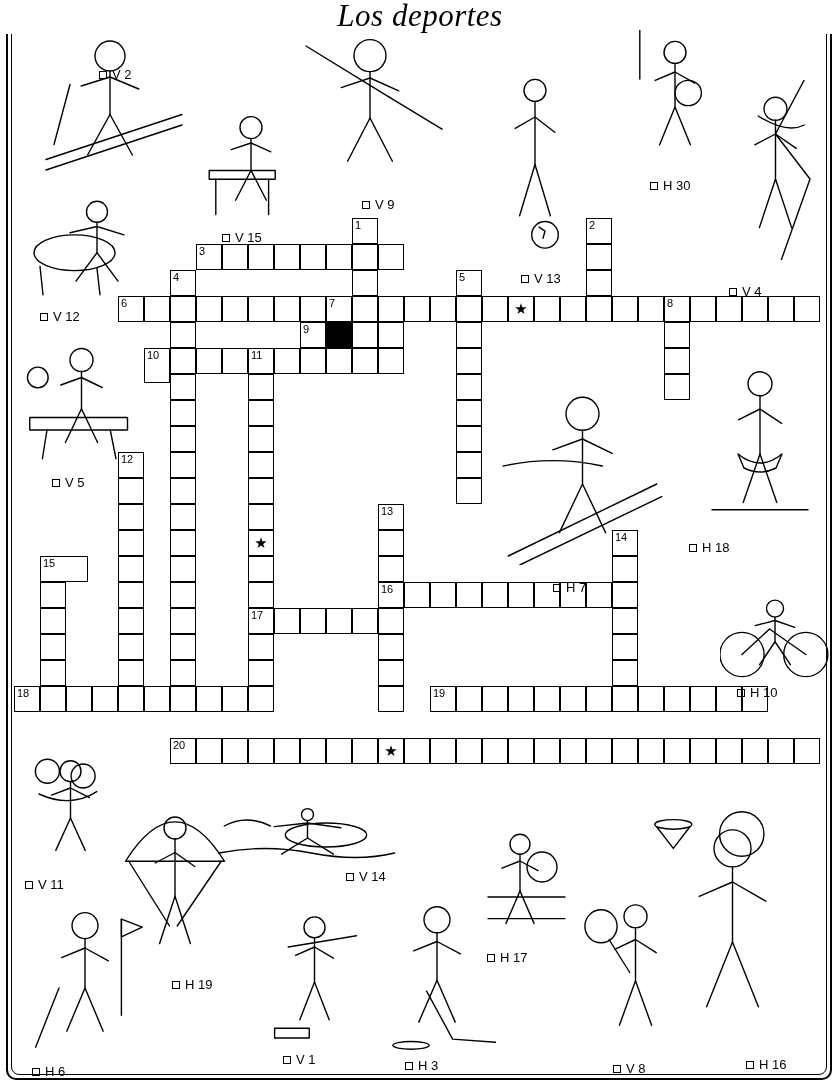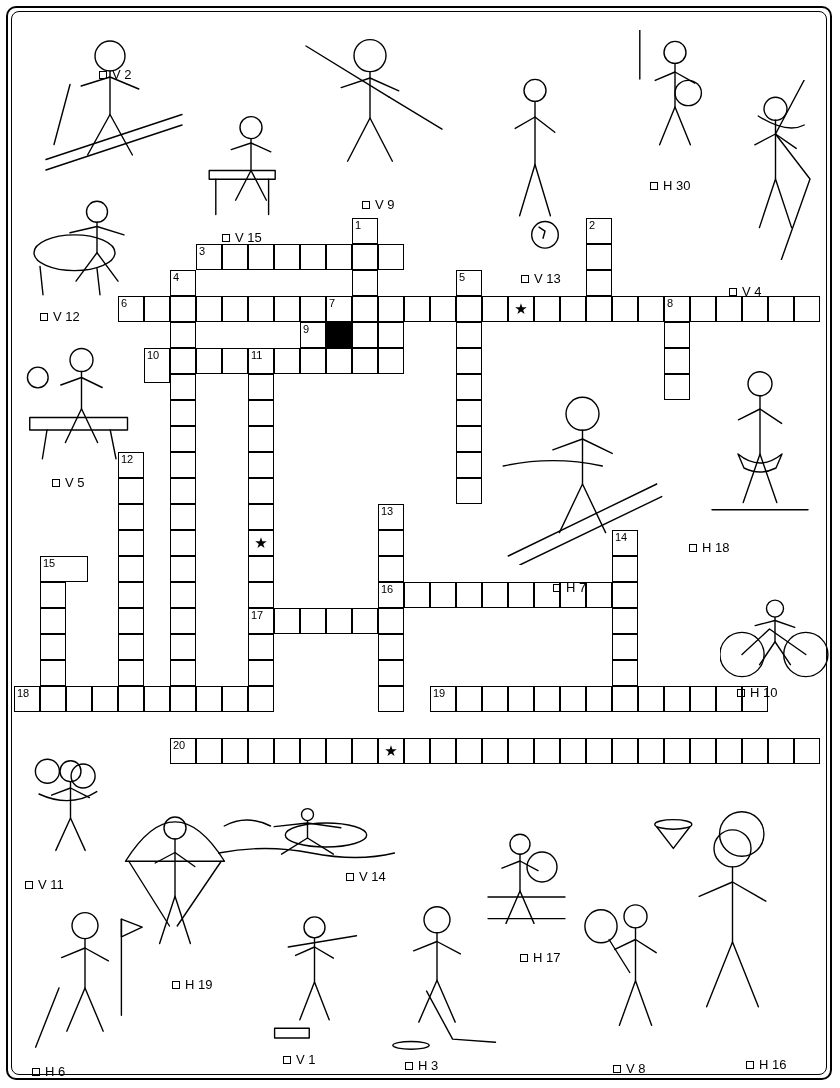--- a/index.html
+++ b/index.html
@@ -123,20 +123,25 @@
   .illus svg { display: block; }
 </style>
 </head>
 <body>
 
 <div id="page">
 
   <div class="outer-frame"></div>
   <div class="inner-frame"></div>
 
+  <div class="title-band">
+    <div class="title-rule-left"></div>
+    <div class="title-rule-right"></div>
+    <div class="title-text"><span>Los deportes</span></div>
+  </div>
 
   <div id="grid-layer">
       <div class="cell" style="left: 196px; top: 244px; width: 26px; height: 26px;">
         <span class="num">3</span>
       </div>
       <div class="cell" style="left: 222px; top: 244px; width: 26px; height: 26px;"></div>
       <div class="cell" style="left: 248px; top: 244px; width: 26px; height: 26px;"></div>
       <div class="cell" style="left: 274px; top: 244px; width: 26px; height: 26px;"></div>
       <div class="cell" style="left: 300px; top: 244px; width: 26px; height: 26px;"></div>
       <div class="cell" style="left: 326px; top: 244px; width: 26px; height: 26px;"></div>
@@ -408,21 +413,21 @@
         <span>V 11</span>
       </div>
       <div class="clue" style="left: 346px; top: 869px;">
         <span class="box"></span>
         <span>V 14</span>
       </div>
       <div class="clue" style="left: 172px; top: 977px;">
         <span class="box"></span>
         <span>H 19</span>
       </div>
-      <div class="clue" style="left: 487px; top: 950px; margin-left: 33px;">
+      <div class="clue" style="left: 487px; top: 950px;">
         <span class="box"></span>
         <span>H 17</span>
       </div>
       <div class="clue" style="left: 283px; top: 1052px;">
         <span class="box"></span>
         <span>V 1</span>
       </div>
       <div class="clue" style="left: 405px; top: 1058px;">
         <span class="box"></span>
         <span>H 3</span>

